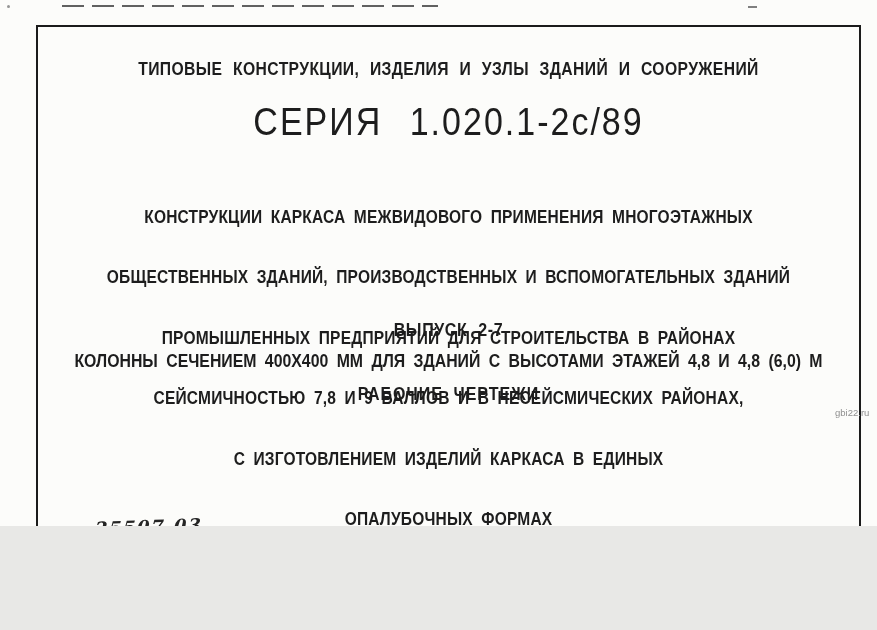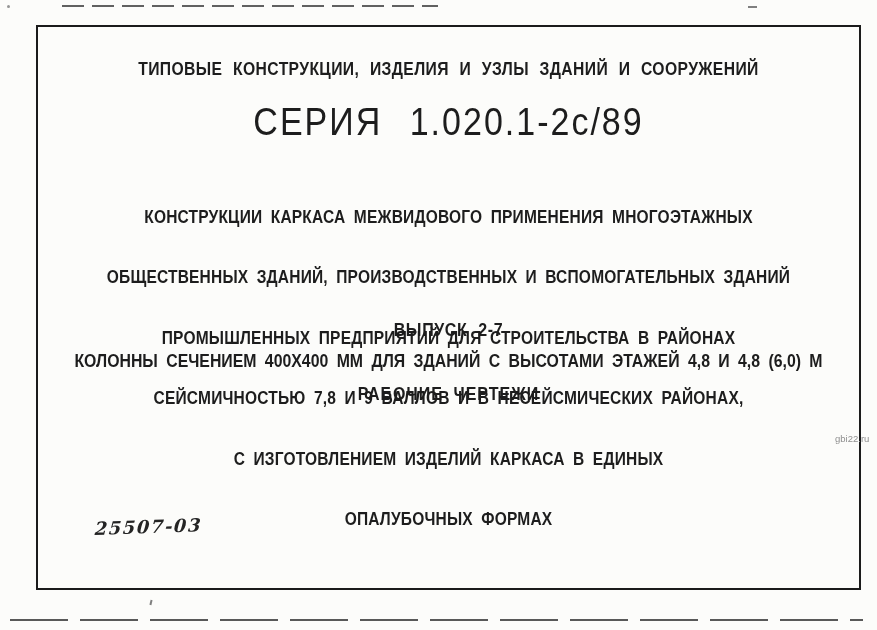--- a/index.html
+++ b/index.html
@@ -1,18 +1,18 @@
 <!DOCTYPE html>
 <html><head>
 <meta charset="utf-8">
 <style>
   html,body{margin:0;padding:0;background:#e8e8e6;}
   .page{
     position:relative;
-    width:877px;height:630px;
+    width:877px;height:526px;
     background:#fcfcfa;
     overflow:hidden;
     font-family:"Liberation Sans","DejaVu Sans",sans-serif;
     color:#1d1d1d;
   }
   
   .top-dash{
     position:absolute;left:62px;top:5px;width:376px;height:2px;
     background:repeating-linear-gradient(90deg,#3a3a3a 0 22px,rgba(0,0,0,0) 22px 30px);
     opacity:.8;
@@ -58,21 +58,21 @@
   }
   .subject-line{
     top:351px;font-size:16px;letter-spacing:0;word-spacing:4px;
     transform:scale(.99,1.12);
   }
   .doctype-line{
     top:384px;font-size:16px;letter-spacing:1px;word-spacing:5px;
     transform:scale(1,1.12);
   }
   .watermark{
-    position:absolute;left:835px;top:433px;
+    position:absolute;left:835px;top:407px;
     font-size:9.5px;color:#8f8f8f;letter-spacing:0;
   }
   .hand-number{
     position:absolute;left:95px;top:516px;
     font-family:"DejaVu Serif","Liberation Serif",serif;
     font-style:italic;font-weight:bold;
     font-size:18px;letter-spacing:1.5px;color:#242424;
     transform:rotate(-2deg) skewX(-6deg);
   }
 </style>

